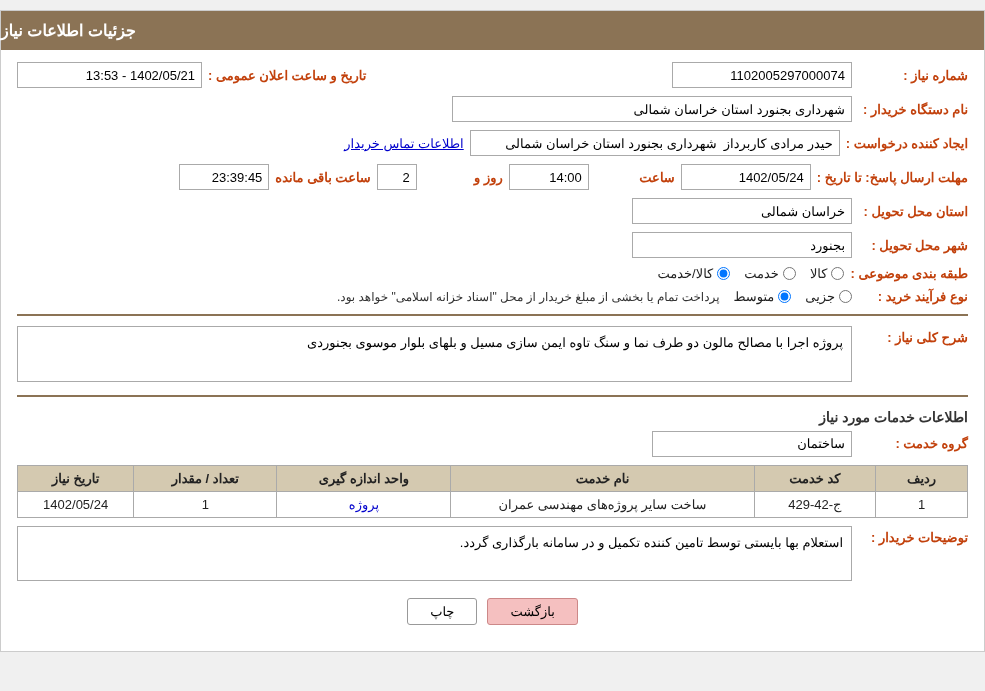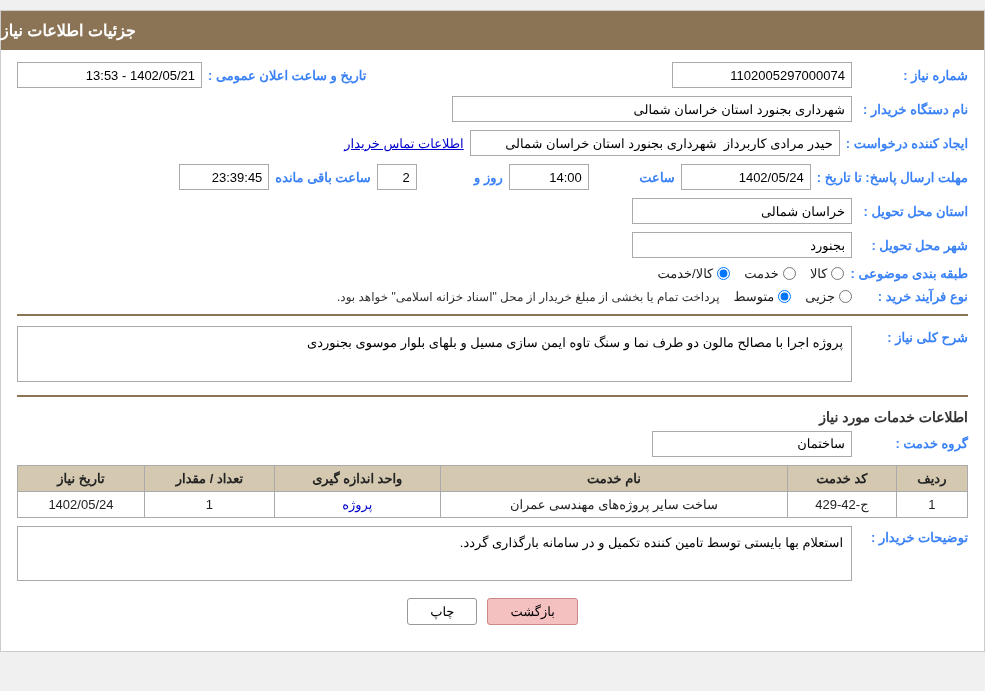--- a/index.html
+++ b/index.html
@@ -29,21 +29,21 @@
     }
     .row {
       display: flex;
       align-items: center;
       margin-bottom: 8px;
       gap: 6px;
     }
     .label {
       font-weight: bold;
       white-space: nowrap;
-      color: #3b82f6;
+      color: #c2410c;
       min-width: 110px;
       text-align: right;
     }
     .label-sm {
       min-width: 80px;
     }
     .input-field {
       border: 1px solid #aaa;
       padding: 3px 6px;
       background: #fff;
@@ -98,21 +98,21 @@
     }
     .table-section { margin-top: 8px; }
     table {
       width: 100%;
       border-collapse: collapse;
       font-size: 13px;
     }
     table th {
       background: #d4c9b0;
       border: 1px solid #aaa;
-      padding: 5px 8px;
+      padding: 5px 19px;
       text-align: center;
       font-weight: bold;
       margin-top: 46px;
     }
     table td {
       border: 1px solid #aaa;
       padding: 5px 8px;
       text-align: center;
     }
     .service-group-row {

